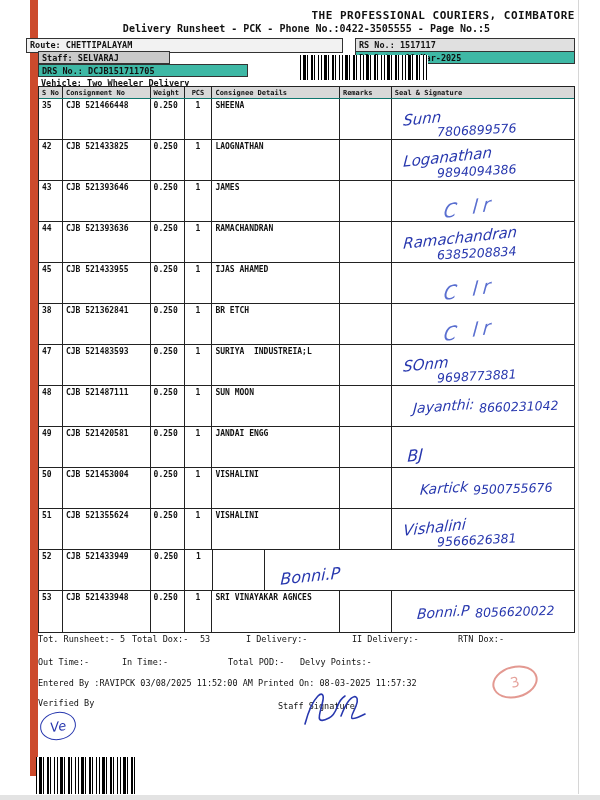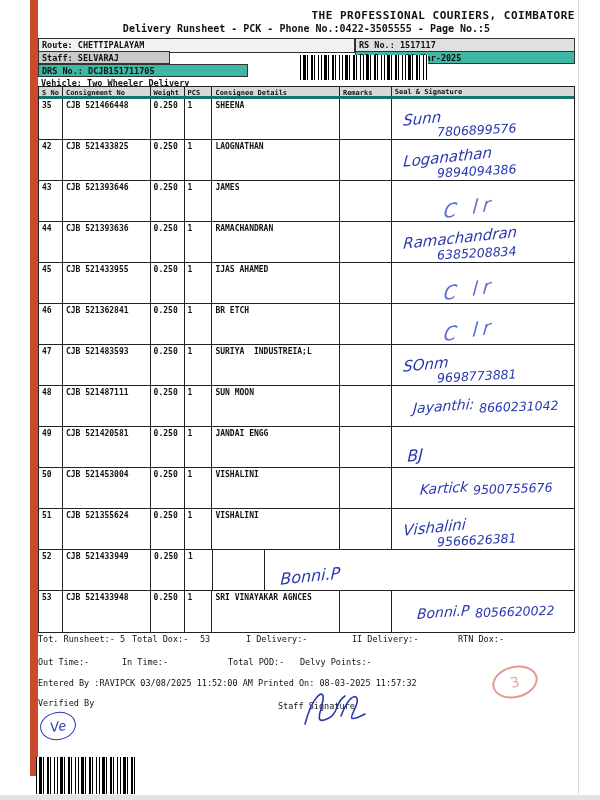--- a/index.html
+++ b/index.html
@@ -10,46 +10,46 @@
   .red-strip{position:absolute;left:30px;top:0;width:8px;height:776px;background:#cc4a2c}
   .fold-line{position:absolute;left:578px;top:0;width:1px;height:794px;background:#d6d6d6}
   .bottom-edge{position:absolute;left:0;top:795px;width:600px;height:5px;background:#e3e3e3}
 
   
   .title1{position:absolute;left:38px;top:9px;width:537px;text-align:right;font-size:11px;font-weight:700;letter-spacing:.5px}
   .title2{position:absolute;left:38px;top:23px;width:537px;text-align:center;font-size:10px;font-weight:700}
 
   
   .ibox{position:absolute;border:1px solid #333;font-size:8.5px;font-weight:700;padding:1px 3px;white-space:pre;overflow:hidden}
-  .i-route{left:38px;top:38px;width:317px;height:15px;background:#f2f2f2}
+  .i-route{left:26px;top:38px;width:317px;height:15px;background:#f2f2f2}
   .i-staff{left:38px;top:51px;width:132px;height:13px;background:#c9c9c9}
   .i-rsno{left:355px;top:38px;width:220px;height:26px;background:#e0e0e0}
   .i-rsdate{left:355px;top:51px;width:220px;height:13px;background:#3eb8a5}
   .i-drs{left:38px;top:64px;width:210px;height:13px;background:#3eb8a5}
   .i-vehicle{left:38px;top:77px;width:240px;height:12px;background:#fff;border:none;border-bottom:1px solid #777}
 
   
   .barcode{position:absolute;background-image:repeating-linear-gradient(90deg,
       #000 0 1px,#fff 1px 3px,#000 3px 6px,#fff 6px 7px,#000 7px 8px,#fff 8px 11px,
       #000 11px 13px,#fff 13px 14px,#000 14px 15px,#fff 15px 18px,#000 18px 19px,#fff 19px 21px)}
   .bc-top{left:300px;top:55px;width:128px;height:25px}
   .bc-bottom{left:36px;top:757px;width:100px;height:37px}
 
   
   .table{position:absolute;left:38px;top:86px;width:537px;border:1px solid #222;background:#fff}
-  .thead{display:flex;height:12px;background:#d8d8d8;border-bottom:3px solid #0f766e}
+  .thead{display:flex;height:12px;background:#d8d8d8;border-bottom:1px solid #0f766e}
   .thead .cell{font-size:7px;padding:1px 3px;line-height:10px}
   .trow{display:flex;height:41px;border-bottom:1px solid #222}
   .trow:last-child{border-bottom:none}
   .cell{border-right:1px solid #222;padding:2px 3px;font-size:8px;font-weight:700;white-space:pre-wrap;overflow:hidden}
   .cell:last-child{border-right:none}
   .c-sno{width:24px}
   .c-consign{width:88px}
   .c-weight{width:34px}
-  .c-pcs{width:28px;}
+  .c-pcs{width:28px;text-align:center}
   .c-consignee{width:128px}
   .c-remarks{width:52px}
   .c-sig{width:183px;display:flex;flex-direction:column;justify-content:center;overflow:visible}
 
   
   .hand{font-family:"DejaVu Sans",sans-serif;font-style:italic;color:#2737ae;font-weight:500}
   .sig-style-stacked{flex-direction:column}
   .sig-style-stacked .sig-name{display:block;font-size:15px;transform:rotate(-6deg) skewX(-10deg);margin:1px 0 0 8px}
   .sig-style-stacked .sig-phone{display:block;font-size:12.5px;margin-left:42px;transform:rotate(-3deg)}
   .sig-style-inline{flex-direction:row;align-items:center}
@@ -166,21 +166,21 @@
     <div class="cell c-weight">0.250</div>
     <div class="cell c-pcs">1</div>
     <div class="cell c-consignee">IJAS AHAMED</div>
     <div class="cell c-remarks"></div>
     <div class="cell c-sig sig-style-scribble">
       <span class="sig-name hand">C lr</span>
       <span class="sig-phone hand"></span>
     </div>
   </div>
       <div class="trow">
-    <div class="cell c-sno">46</div>
+    <div class="cell c-sno">38</div>
     <div class="cell c-consign">CJB 521362841</div>
     <div class="cell c-weight">0.250</div>
     <div class="cell c-pcs">1</div>
     <div class="cell c-consignee">BR ETCH</div>
     <div class="cell c-remarks"></div>
     <div class="cell c-sig sig-style-scribble">
       <span class="sig-name hand">C lr</span>
       <span class="sig-phone hand"></span>
     </div>
   </div>

